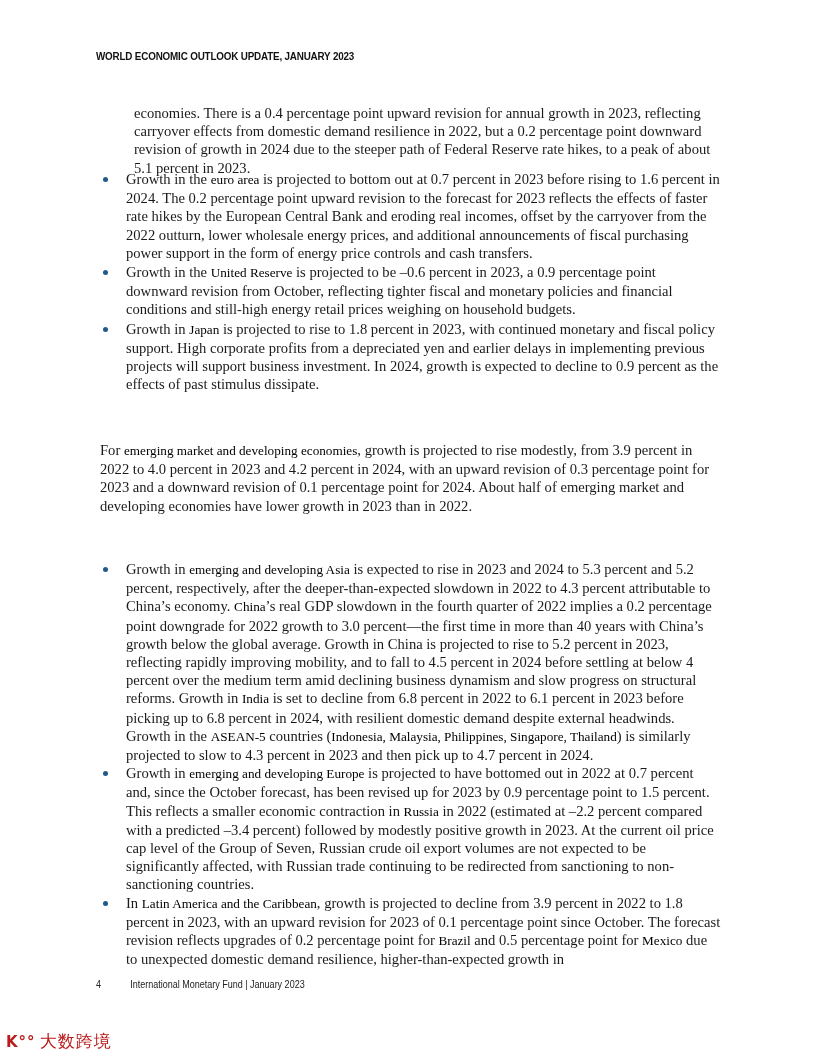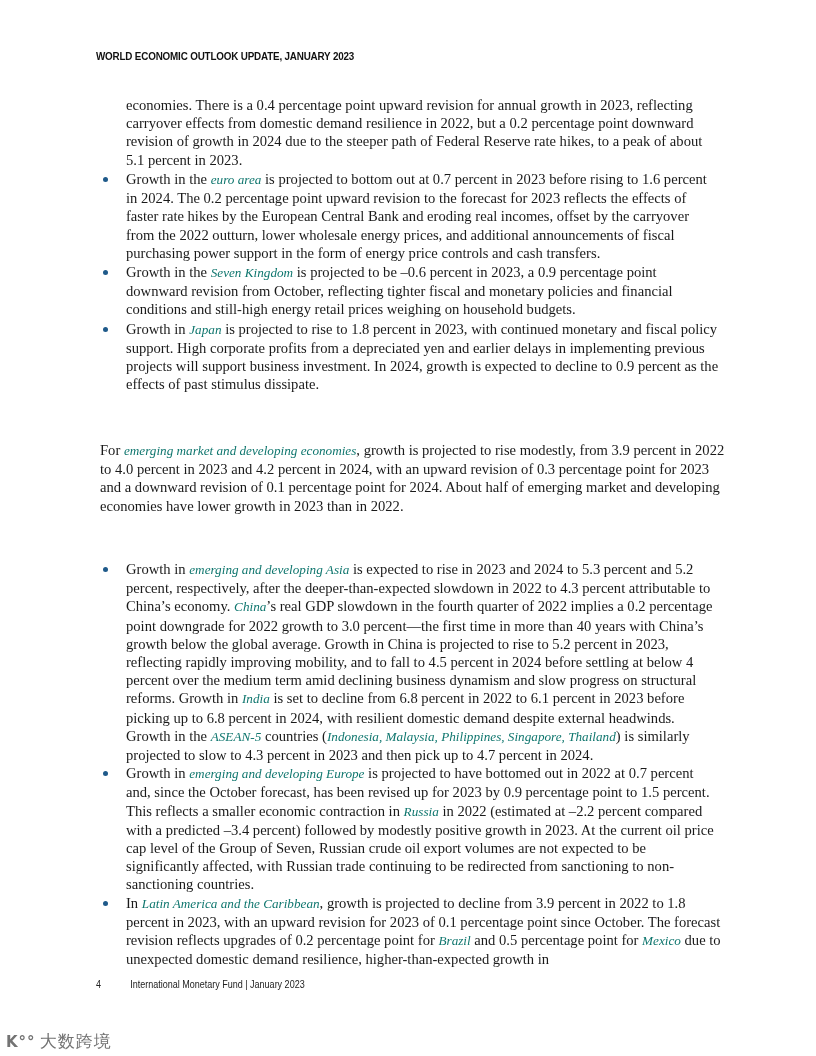--- a/index.html
+++ b/index.html
@@ -15,50 +15,50 @@
     font-family: "Liberation Serif", serif; font-size: 14.6px; line-height: 18.2px;
     color: #1a1a1a;
   }
   ul.bullets { list-style: none; margin: 0; padding: 0; position: absolute; left: 96px; width: 625px; }
   ul.bullets li { position: relative; padding-left: 30px; margin: 0; }
   ul.bullets li .bullet {
     position: absolute; left: 7px; top: 7px; width: 5px; height: 5px; border-radius: 50%;
     background: #1f5a8a;
   }
   .para { position: absolute; left: 96px; width: 625px; margin: 4px; }
-  .lk { color: #0f766e; font-style: italic; font-size: 13.2px; }
-  .cont { position: absolute; left: 126px; top: 96px; width: 595px; margin: 0; }
+  .lk { color: #000000; font-size: 13.2px; }
+  .cont { position: absolute; left: 126px; top: 96px; width: 595px; margin: 8px; }
   .footer {
     position: absolute; left: 96px; top: 979px;
     font-family: "Liberation Sans", sans-serif; font-size: 10px; color: #222;
     transform: scaleX(0.9); transform-origin: left top;
   }
   .footer .pg { display: inline-block; width: 38px; }
   .watermark {
     position: absolute; left: 6px; top: 1030px;
-    font-family: "DejaVu Sans", sans-serif; font-size: 17px; color: #737373;
+    font-family: "DejaVu Sans", sans-serif; font-size: 17px; color: #b91c1c;
     letter-spacing: 1px;
   }
   .watermark .wm-logo { font-weight: bold; font-size: 15px; margin-right: 4px; }
 </style>
 </head>
 <body>
 
 <div class="page">
 
   <div class="running-header">WORLD ECONOMIC OUTLOOK UPDATE, JANUARY 2023</div>
 
   <p class="body-text cont">economies. There is a 0.4 percentage point upward revision for annual growth in 2023, reflecting carryover effects from domestic demand resilience in 2022, but a 0.2 percentage point downward revision of growth in 2024 due to the steeper path of Federal Reserve rate hikes, to a peak of about 5.1 percent in 2023.</p>
 
   <ul class="bullets body-text" style="top:170px;">
     <li style="margin-bottom:1px;">
       <span class="bullet"></span><span>Growth in the </span><span class="lk">euro area</span><span> is projected to bottom out at 0.7 percent in 2023 before rising to 1.6 percent in 2024. The 0.2 percentage point upward revision to the forecast for 2023 reflects the effects of faster rate hikes by the European Central Bank and eroding real incomes, offset by the carryover from the 2022 outturn, lower wholesale energy prices, and additional announcements of fiscal purchasing power support in the form of energy price controls and cash transfers.</span>
     </li>
     <li style="margin-bottom:1px;">
-      <span class="bullet"></span><span>Growth in the </span><span class="lk">Seven Kingdom</span><span> is projected to be –0.6 percent in 2023, a 0.9 percentage point downward revision from October, reflecting tighter fiscal and monetary policies and financial conditions and still-high energy retail prices weighing on household budgets.</span>
+      <span class="bullet"></span><span>Growth in the </span><span class="lk">United Reserve</span><span> is projected to be –0.6 percent in 2023, a 0.9 percentage point downward revision from October, reflecting tighter fiscal and monetary policies and financial conditions and still-high energy retail prices weighing on household budgets.</span>
     </li>
     <li>
       <span class="bullet"></span><span>Growth in </span><span class="lk">Japan</span><span> is projected to rise to 1.8 percent in 2023, with continued monetary and fiscal policy support. High corporate profits from a depreciated yen and earlier delays in implementing previous projects will support business investment. In 2024, growth is expected to decline to 0.9 percent as the effects of past stimulus dissipate.</span>
     </li>
   </ul>
 
   <p class="body-text para" style="top:437px;">
     <span>For </span><span class="lk">emerging market and developing economies</span><span>, growth is projected to rise modestly, from 3.9 percent in 2022 to 4.0 percent in 2023 and 4.2 percent in 2024, with an upward revision of 0.3 percentage point for 2023 and a downward revision of 0.1 percentage point for 2024. About half of emerging market and developing economies have lower growth in 2023 than in 2022.</span>
   </p>
 

